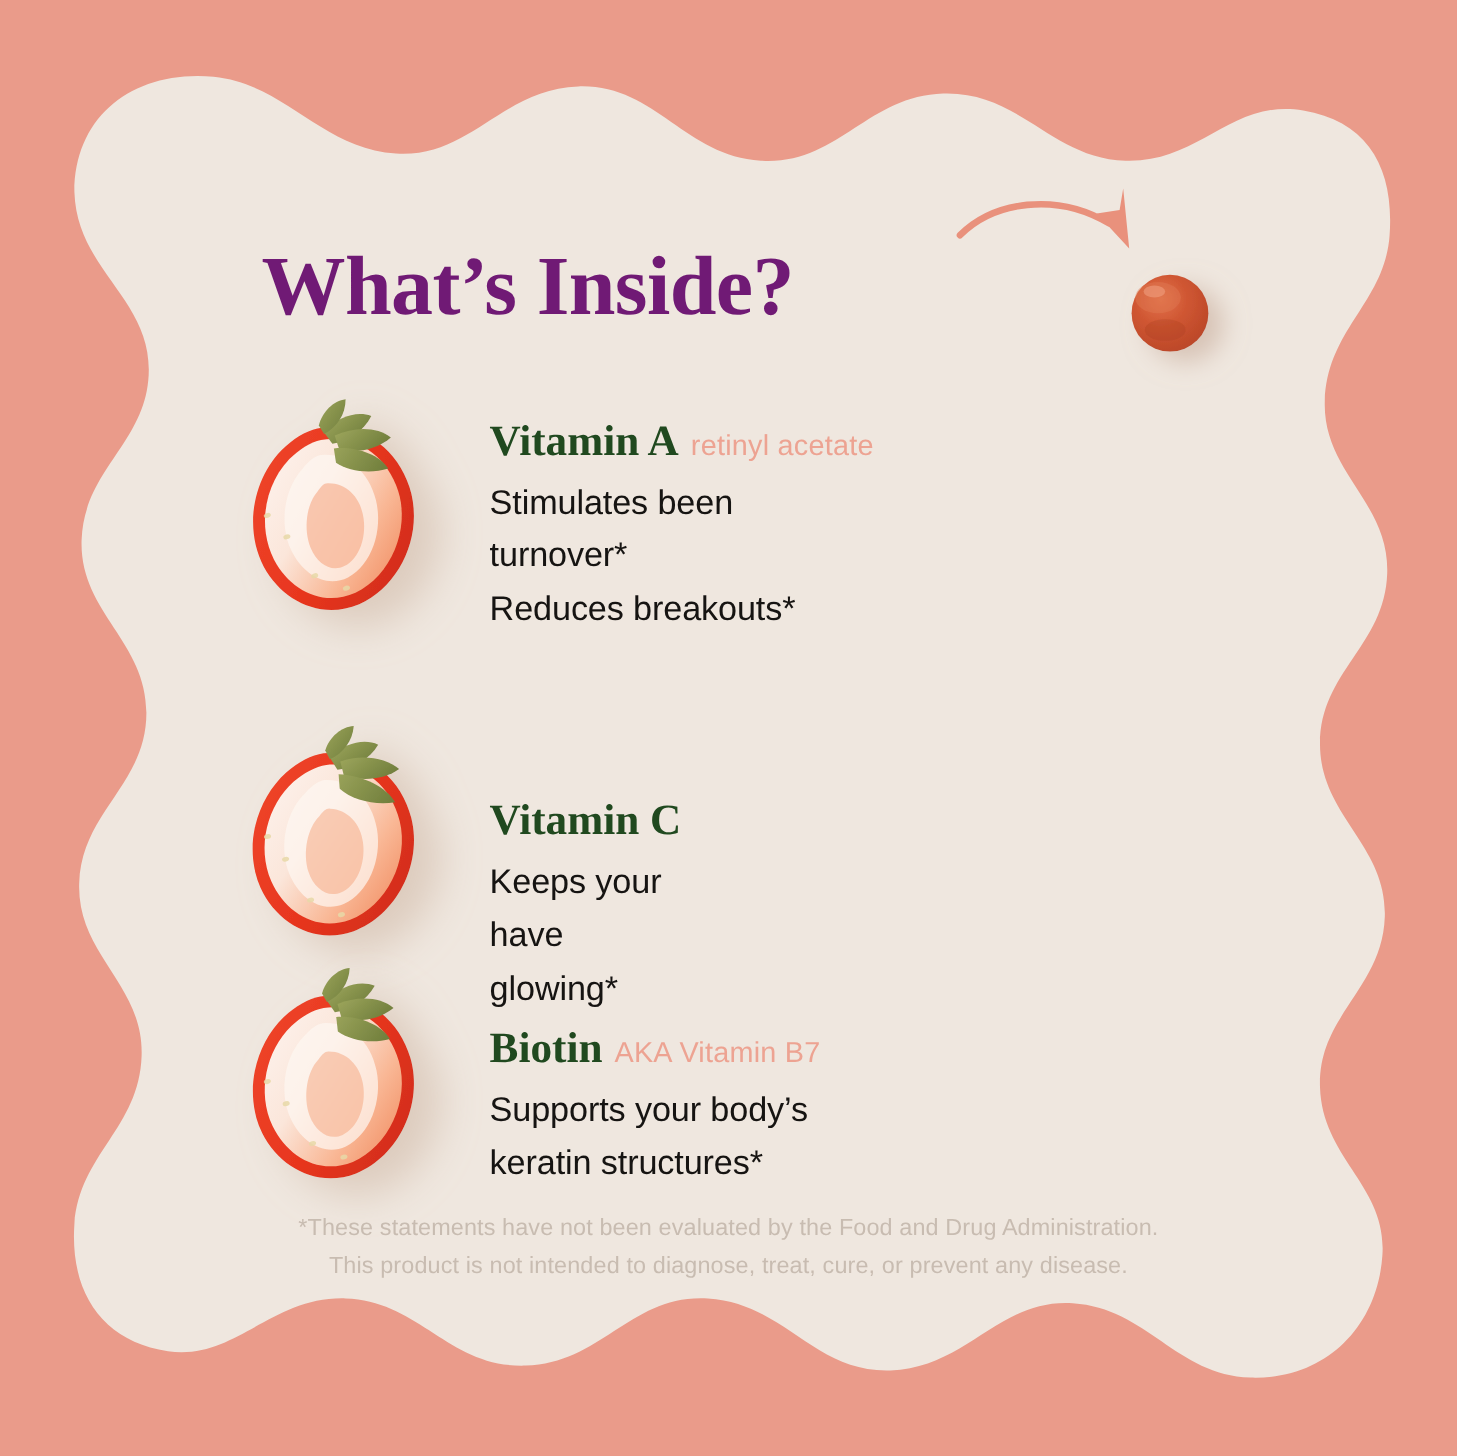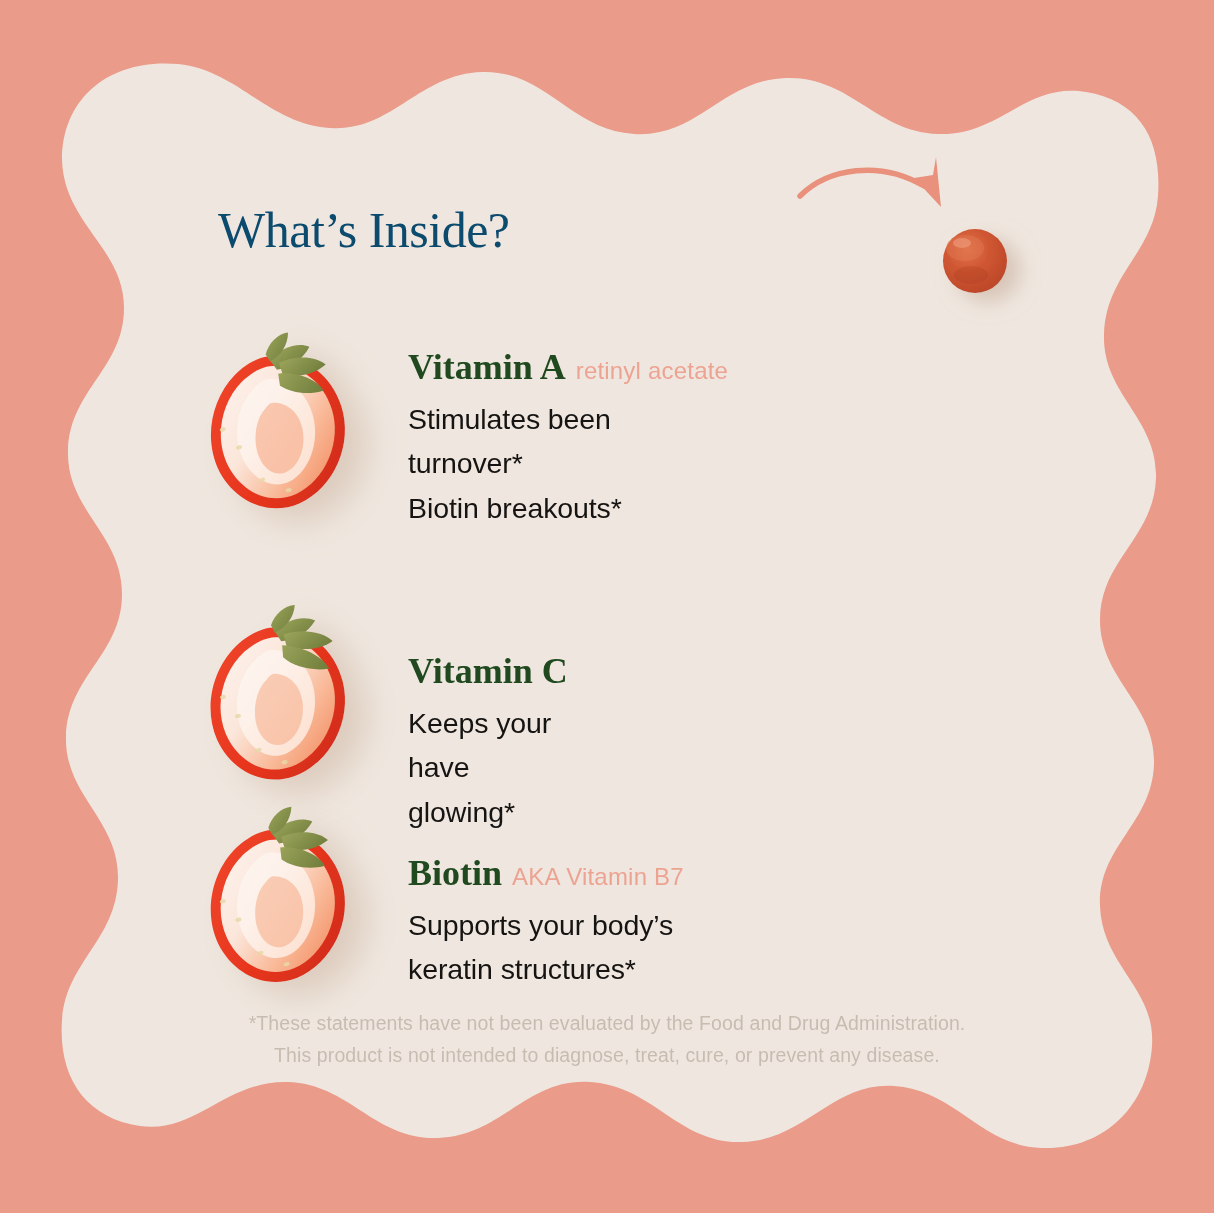--- a/index.html
+++ b/index.html
@@ -22,24 +22,24 @@
   .content {
     position:absolute; inset:0;
     z-index:3;
   }
 
   
   .page-title {
     position:absolute;
     left:218px; top:205px;
     font-family:"Liberation Serif", serif;
-    font-weight:400;
-    font-size:50px;
+    font-weight:700;
+    font-size:70px;
     letter-spacing:-0.5px;
-    color:#0c4a6e;
+    color:#701a75;
     line-height:1.0;
   }
 
   
   .section { position:absolute; }
   .sec-text { position:absolute; left:212px; top:0; }
 
   .sec-head {
     font-family:"Liberation Serif", serif;
     font-weight:700;
@@ -64,21 +64,21 @@
     color:#161412;
     letter-spacing:-0.1px;
   }
   .sec-lines .ln { white-space:pre-wrap; }
 
   
   #section-vitamin-a { left:196px; top:348px; }
   #section-vitamin-c { left:196px; top:620px; }
   #section-biotin    { left:196px; top:822px; }
 
-  #section-vitamin-c .sec-text { top:32px; }
+  #section-vitamin-c .sec-text { top:44px; }
   #section-biotin .sec-text    { top:32px; }
 
   
   .disclaimer {
     position:absolute;
     left:0; right:0;
     top:1008px;
     text-align:center;
     font-family:"Liberation Sans", sans-serif;
     font-size:19.5px;
@@ -232,21 +232,21 @@
 
   <h1 class="page-title">What’s Inside?</h1>
 
   <div class="section" id="section-vitamin-a">
     <div class="sec-text">
       <div class="sec-head">
         <span>Vitamin A</span><span class="sec-sub">retinyl acetate</span>
       </div>
       <div class="sec-lines">
         <div class="ln">Stimulates been turnover*</div>
-        <div class="ln">Biotin breakouts*</div>
+        <div class="ln">Reduces breakouts*</div>
       </div>
     </div>
   </div>
 
   <div class="section" id="section-vitamin-c">
     <div class="sec-text">
       <div class="sec-head">
         <span>Vitamin C</span><span class="sec-sub"></span>
       </div>
       <div class="sec-lines">

